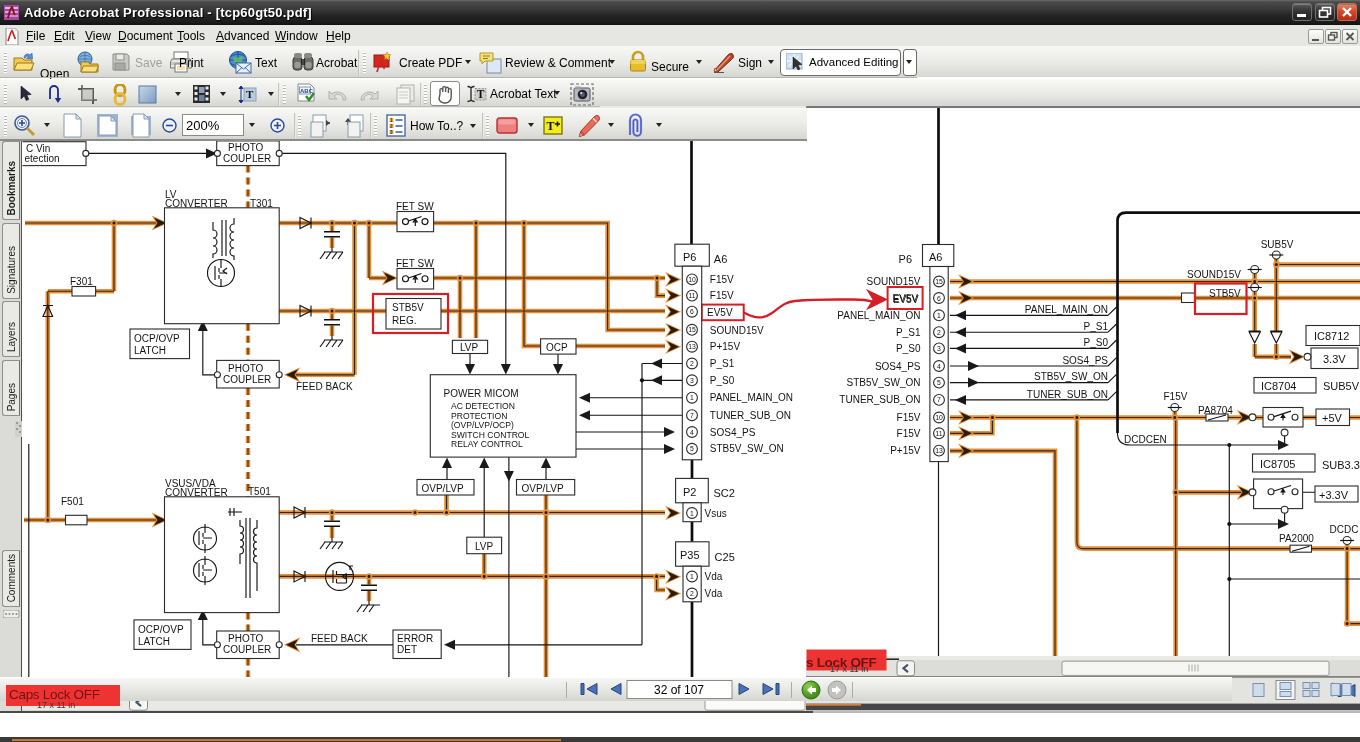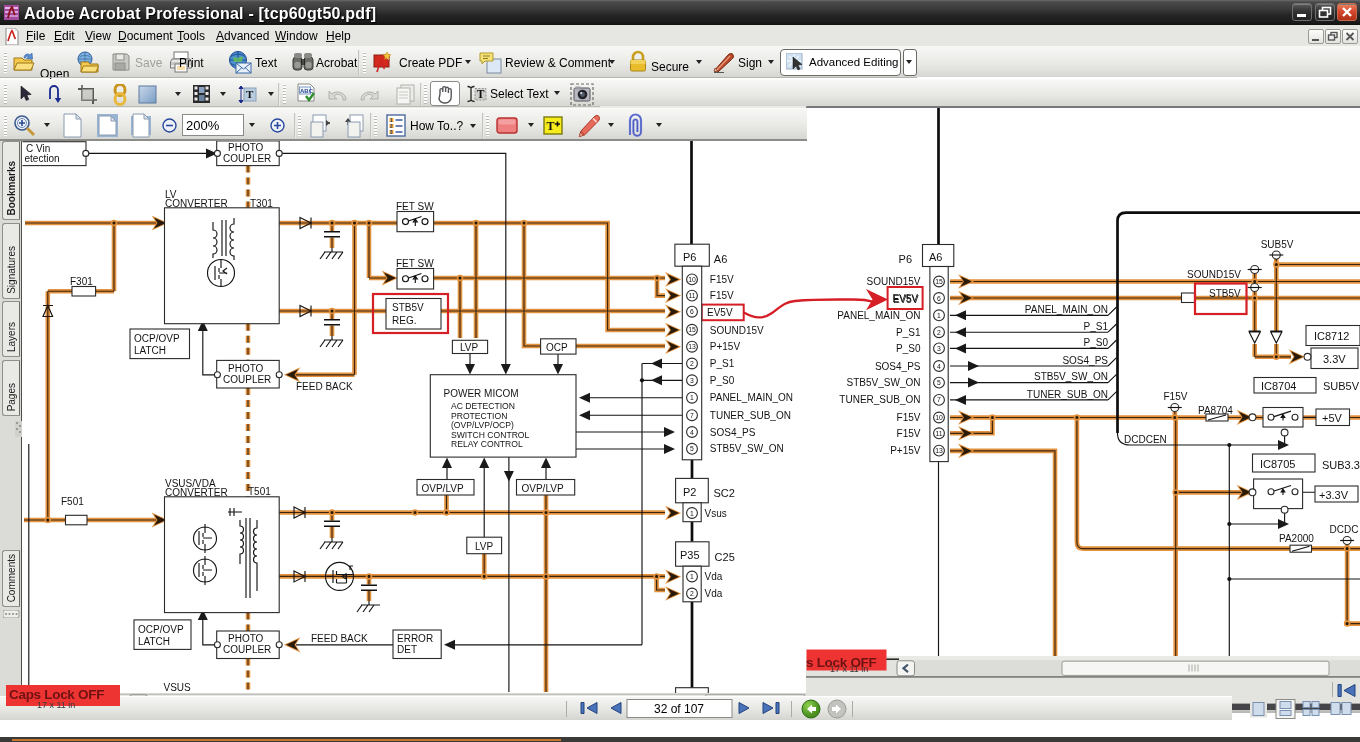--- a/index.html
+++ b/index.html
@@ -1,20 +1,20 @@
 <!DOCTYPE html>
 <html><head><meta charset="utf-8">
 <style>
 *{margin:0;padding:0;box-sizing:border-box}
 html,body{width:1360px;height:742px;overflow:hidden;background:#fff;font-family:"Liberation Sans",sans-serif}
 #root{position:absolute;left:0;top:0;width:1360px;height:742px}
 .abs{position:absolute}
 
 #title{left:0;top:0;width:1360px;height:25px;background:linear-gradient(#6b6b6b 0%,#4a4a4a 8%,#383838 40%,#262626 60%,#1b1b1b 88%,#111 100%);}
-#title .txt{position:absolute;left:24px;top:5px;color:#fff;font-size:16px;font-weight:bold;letter-spacing:.2px;text-shadow:1px 1px 1px #000}
+#title .txt{position:absolute;left:24px;top:5px;color:#fff;font-size:13px;font-weight:bold;letter-spacing:.2px;text-shadow:1px 1px 1px #000}
 .wbtn{position:absolute;top:3px;width:20px;height:18px;border-radius:3px;border:1px solid #6f6f6f;background:linear-gradient(#5a5a5a,#333 45%,#222);box-shadow:inset 0 1px 0 #808080}
 .wbtn.close{background:linear-gradient(#f0855c,#d64830 45%,#b03018);border-color:#c86a4a}
 
 #menu{left:0;top:25px;width:1360px;height:22px;background:#e6e6e3;border-bottom:1px solid #f8f8f6}
 #menu span{position:absolute;top:4px;font-size:12px;color:#000}
 #menu u{text-decoration:underline}
 .cbtn{position:absolute;top:4px;width:16px;height:15px;border:1px solid #9a9a96;border-radius:2px;background:linear-gradient(#fdfdfc,#e2e2de);color:#444;font-size:10px;text-align:center;line-height:13px}
 
 .trow{left:0;background:linear-gradient(#f7f7f5,#e9e9e6 55%,#d6d6d2)}
 #trow1{top:47px;width:1360px;height:30px}
@@ -23,21 +23,21 @@
 .grip{position:absolute;width:5px;background-image:repeating-linear-gradient(#fff 0 1px,#b9b9b4 1px 2px,#fff 2px 3px);background-size:3px 100%;background-repeat:no-repeat;background-position:1px 0}
 .tsep{position:absolute;width:2px;background:linear-gradient(90deg,#b0b0ab,#fdfdfc)}
 .tlbl{position:absolute;font-size:12px;color:#000;white-space:nowrap}
 .dda{position:absolute;width:0;height:0;border-left:3.5px solid transparent;border-right:3.5px solid transparent;border-top:4px solid #222}
 .ticon{position:absolute}
 
 #sidebar{left:0;top:141px;width:22px;height:570px;background:#dbdbd7;border-right:1px solid #4e4e4a}
 .stab{position:absolute;left:2px;width:18px;background:#e9e9e6;border:1px solid #8f8f8b;border-right:1px solid #6a6a66;border-radius:3px 0 0 3px}
 .stab span{position:absolute;left:3px;bottom:4px;font-size:10px;color:#1a1a1a;writing-mode:vertical-rl;transform:rotate(180deg);white-space:nowrap}
 
-#status{left:0;top:696px;width:1232px;height:24px;background:linear-gradient(#f6f6f4,#e4e4e0 60%,#d4d4d0);border-top:1px solid #fff}
+#status{left:0;top:677px;width:1232px;height:24px;background:linear-gradient(#f6f6f4,#e4e4e0 60%,#d4d4d0);border-top:1px solid #fff}
 #task{left:0;top:737px;width:1360px;height:5px;background:#3a3a38}
 #task i{position:absolute;left:12px;top:2px;width:549px;height:2px;background:#c8742e}
 </style></head>
 <body>
 <div id="root">
 <svg id="doc" style="position:absolute;left:0;top:106px" width="1360" height="607" viewBox="0 106 1360 607">
  <style>
   .w{stroke:#E2913E;stroke-width:4.6;fill:none}
   .c{stroke:#3A250E;stroke-width:1.15;fill:none}
   .k{stroke:#141414;stroke-width:1.15;fill:none}
@@ -722,21 +722,21 @@
  <svg class="ticon" style="left:437px;top:4px" width="17" height="20" viewBox="0 0 17 20">
         <path d="M3 10 V6 a1.4 1.4 0 0 1 2.8 0 M5.8 8 V4 a1.4 1.4 0 0 1 2.8 0 M8.6 8 V4.6 a1.4 1.4 0 0 1 2.8 0 M11.4 9 V6 a1.4 1.4 0 0 1 2.8 0 V13 a6 6 0 0 1 -6 6 h-1 a6 6 0 0 1 -5.2 -4 L3 10" fill="#fff" stroke="#55555a" stroke-width="1.4"></path>
       </svg>
  <svg class="ticon" style="left:466px;top:4px" width="21" height="20" viewBox="0 0 21 20">
         <g fill="none" stroke="#222" stroke-width="1.3">
           <path d="M1.5 2.5 c1.5 0 2.5 .4 3.5 1.2 c1 -.8 2 -1.2 3.5 -1.2 M5 3.7 v12.6 M1.5 17.5 c1.5 0 2.5 -.4 3.5 -1.2 c1 .8 2 1.2 3.5 1.2"></path>
         </g>
         <rect x="9" y="4.5" width="11" height="11.5" fill="#c8c8c4" opacity=".75" stroke="#77777a" stroke-dasharray="2 1.4"></rect>
         <text x="10.8" y="14.2" font-size="11.5" font-weight="bold" fill="#111" font-family="Liberation Serif">T</text>
       </svg>
- <div class="tlbl" style="left:490px;top:7px">Select Text</div>
+ <div class="tlbl" style="left:490px;top:7px">Acrobat Text</div>
  <div class="dda" style="left:554px;top:11px"></div>
  <svg class="ticon" style="left:570px;top:3px" width="24" height="23" viewBox="0 0 24 23">
         <rect x="1" y="1" width="22" height="21" fill="none" stroke="#6a6a66" stroke-width="1.2" stroke-dasharray="3 2"></rect>
         <rect x="4" y="5" width="16" height="13" rx="1.5" fill="#b8b8c0" stroke="#55555e"></rect>
         <rect x="5.5" y="3.5" width="5" height="3" fill="#9a9aa2"></rect>
         <circle cx="12.5" cy="11.5" r="4.8" fill="#23232c"></circle>
         <circle cx="12.5" cy="11.5" r="2.4" fill="#555c6e"></circle>
         <circle cx="11.2" cy="10" r="1.1" fill="#dfe7f2"></circle>
       </svg>
 </div>
@@ -907,16 +907,16 @@
           </g>
    <g fill="#cfdcec" stroke="#7a90b0">
             <rect x="1331" y="5.5" width="9" height="12"></rect>
             <rect x="1342" y="5.5" width="9" height="12"></rect>
           </g>
   </g>
  </svg>
 </div>
 <div class="abs" style="left:6px;top:684.5px;width:114px;height:21px;background:#ee3333;z-index:5"></div>
 <div class="abs" style="left:37px;top:700px;font-size:9px;color:#3a3a3a;z-index:6">17 x 11 in</div>
-<div class="abs" style="left:9px;top:687px;font-size:13.5px;font-weight:bold;color:#6e1212;letter-spacing:-0.3px;z-index:6;white-space:nowrap">Caps Lock OFF</div>
+<div class="abs" style="left:9px;top:687px;font-size:13.5px;font-weight:normal;color:#6e1212;letter-spacing:-0.3px;z-index:6;white-space:nowrap">Caps Lock OFF</div>
 <div id="task" class="abs">
       <i></i>
     </div>
 </div>
 </body></html>

